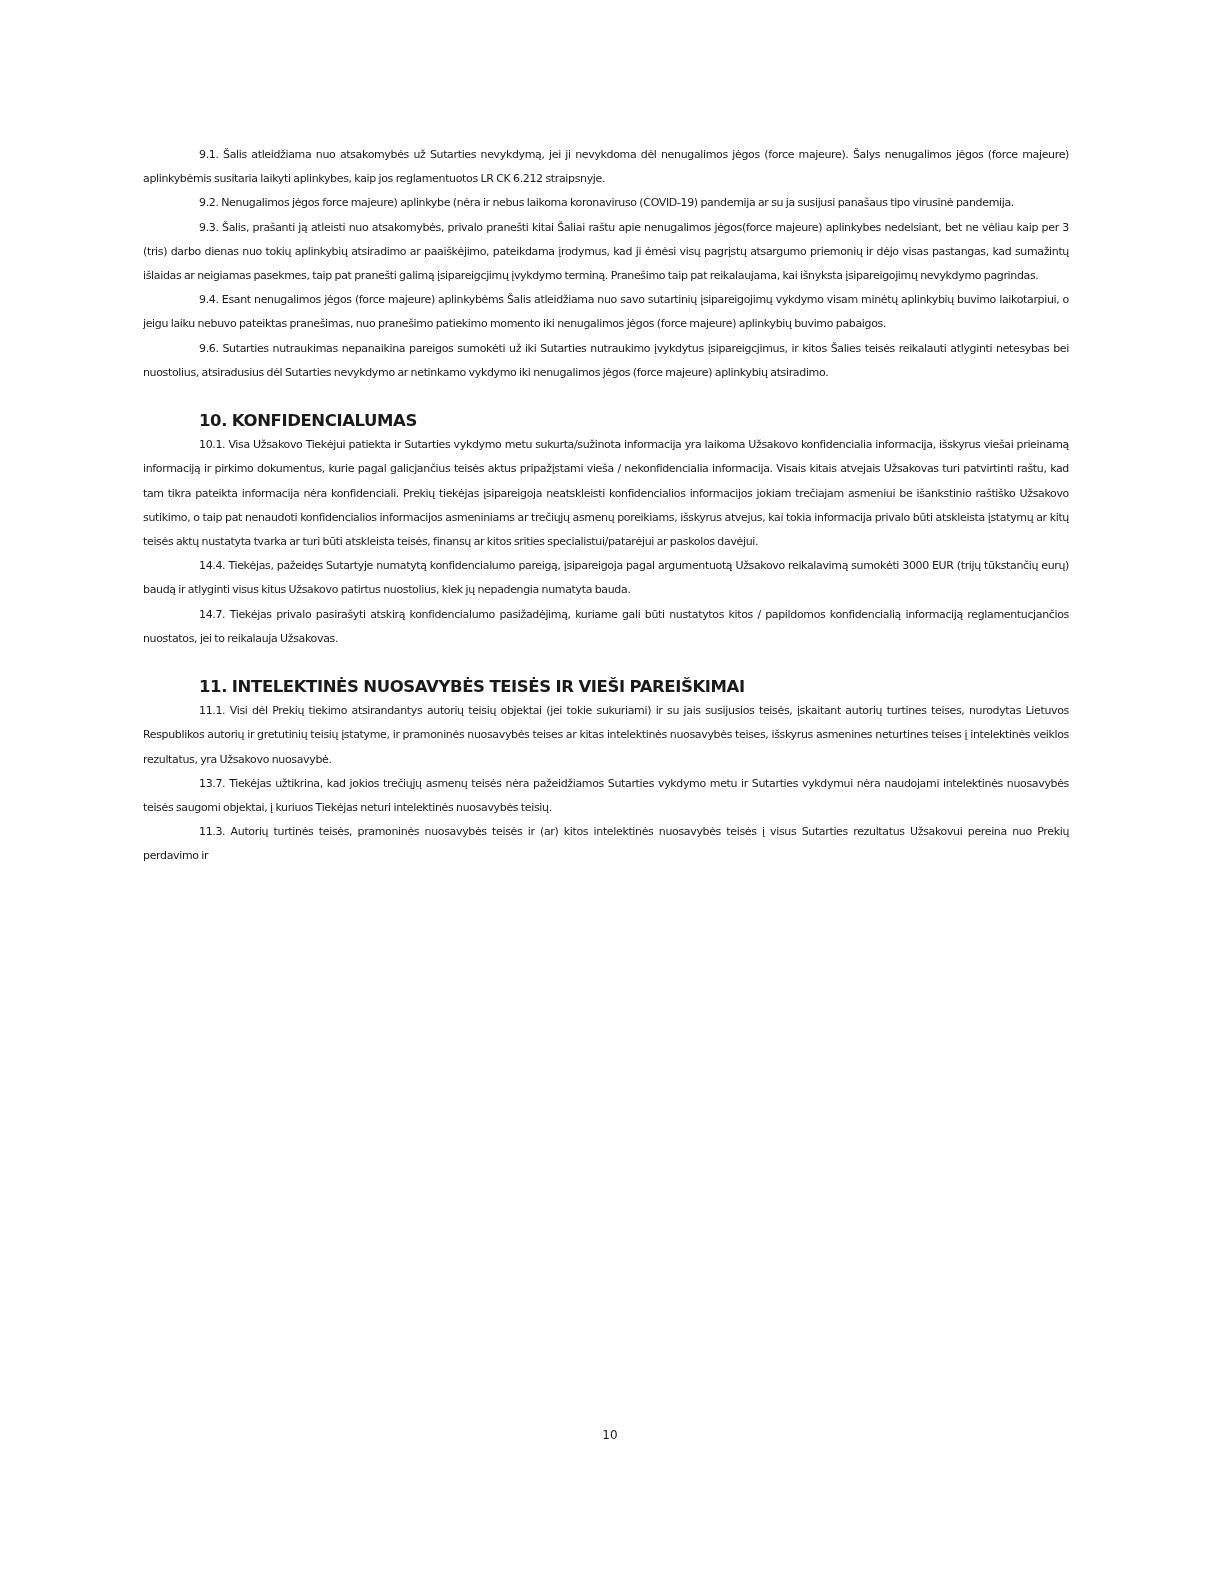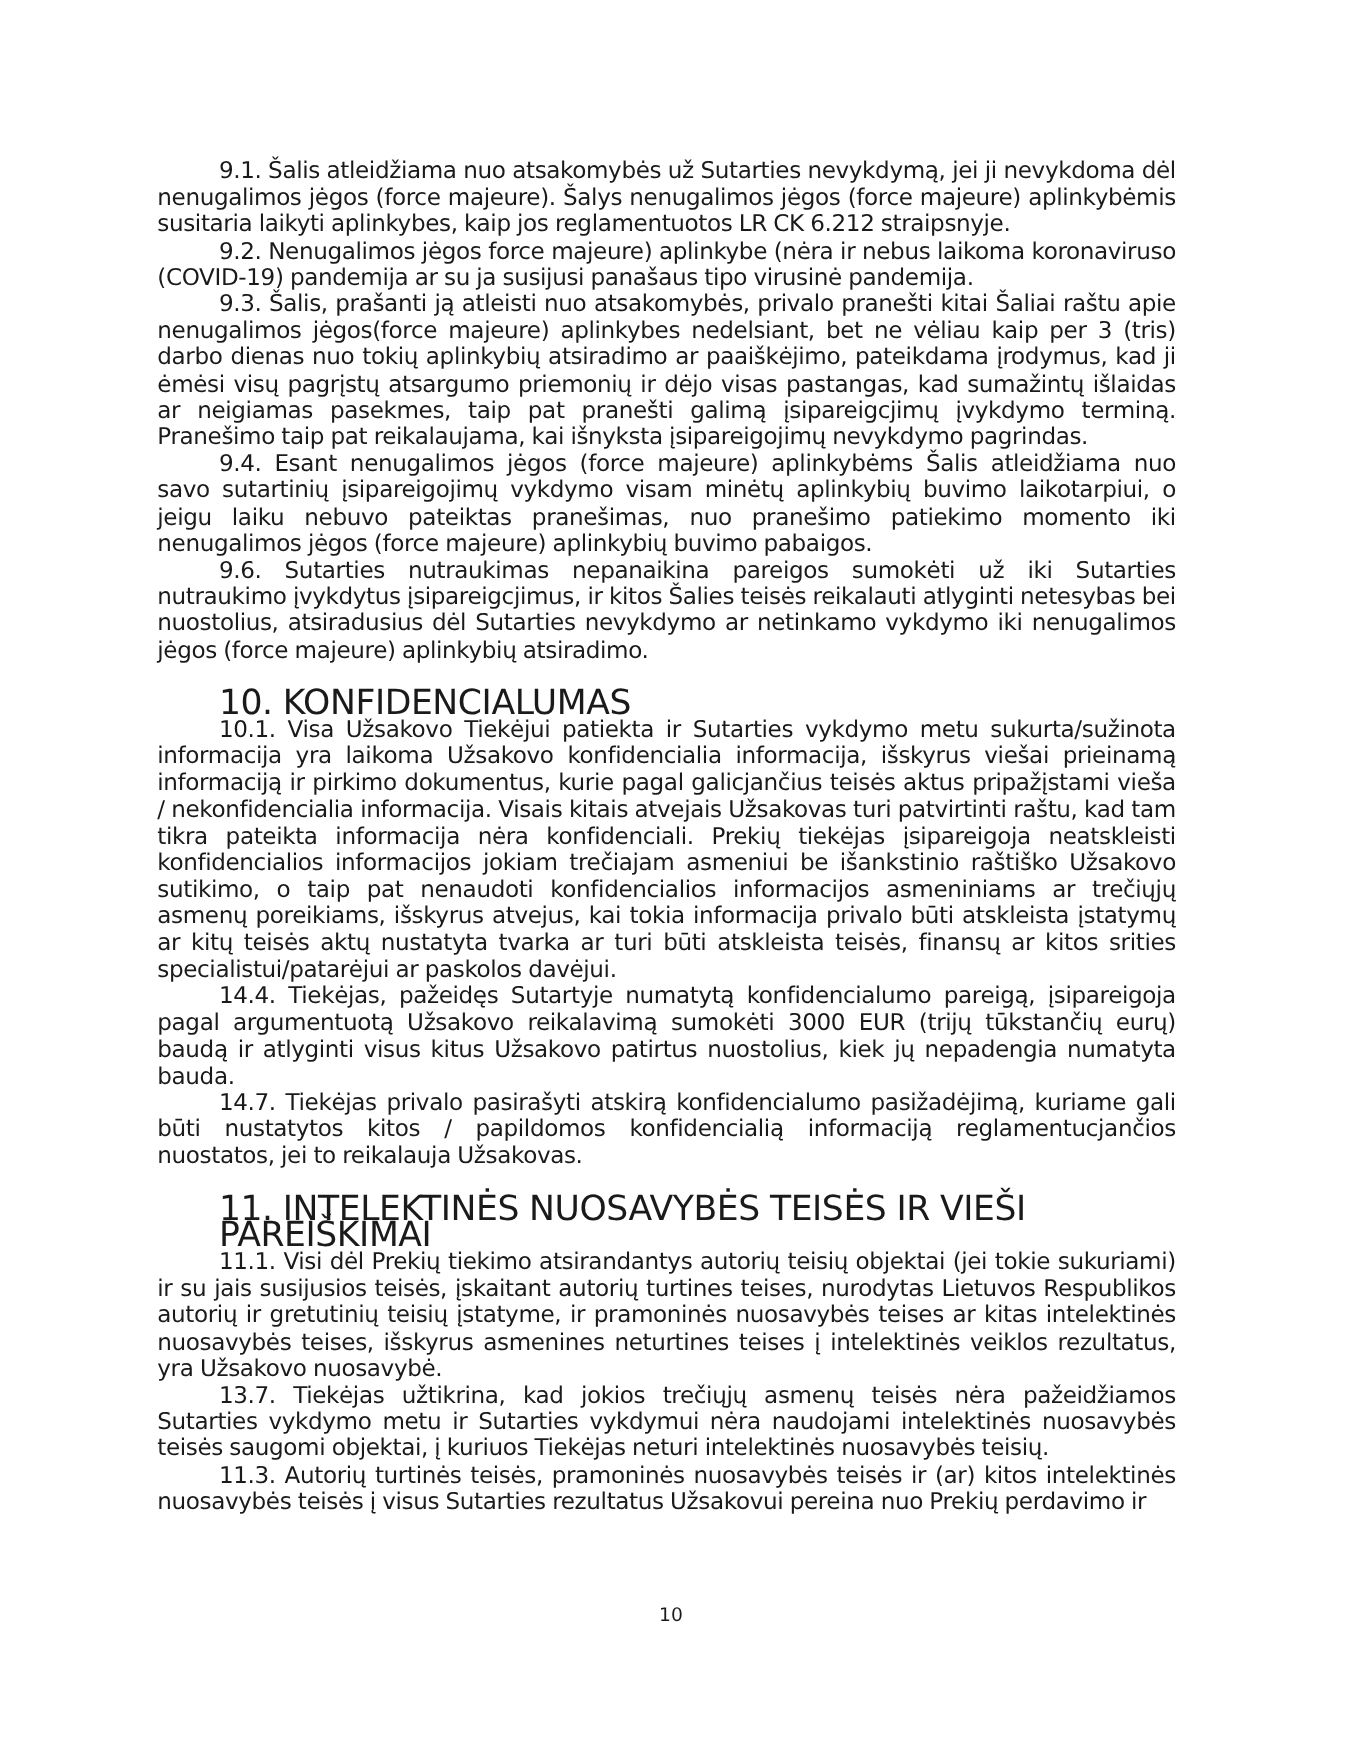--- a/index.html
+++ b/index.html
@@ -3,45 +3,45 @@
 <meta charset="utf-8">
 <style>
   html, body { margin: 0; padding: 0; background: #ffffff; }
   body { width: 1224px; height: 1584px; position: relative; overflow: hidden; }
   .page {
     position: absolute;
     left: 143px;
     top: 143px;
     width: 926px;
     font-family: "DejaVu Sans", sans-serif;
-    font-size: 21px;
+    font-size: 11px;
     line-height: 24.2px;
     color: #1a1a1a;
     letter-spacing: -0.35px;
     word-spacing: -0.5px;
   }
   .para {
     margin: 0;
     text-align: justify;
     text-indent: 56px;
   }
   .heading {
     margin: 24px 0 0 0;
     padding-left: 56px;
-    font-weight: normal;
+    font-weight: bold;
     letter-spacing: -0.4px;
   }
   .page-number {
     position: absolute;
-    top: 1459px;
+    top: 1428px;
     left: 0;
     width: 1220px;
     text-align: center;
     font-family: "DejaVu Sans", sans-serif;
-    font-size: 17px;
+    font-size: 12px;
     color: #1a1a1a;
   }
 </style>
 </head>
 <body>
 
 <div class="page">
 
   <section>
     <p class="para">9.1. Šalis atleidžiama nuo atsakomybės už Sutarties nevykdymą, jei ji nevykdoma dėl nenugalimos jėgos (force majeure). Šalys nenugalimos jėgos (force majeure) aplinkybėmis susitaria laikyti aplinkybes, kaip jos reglamentuotos LR CK 6.212 straipsnyje.</p>

